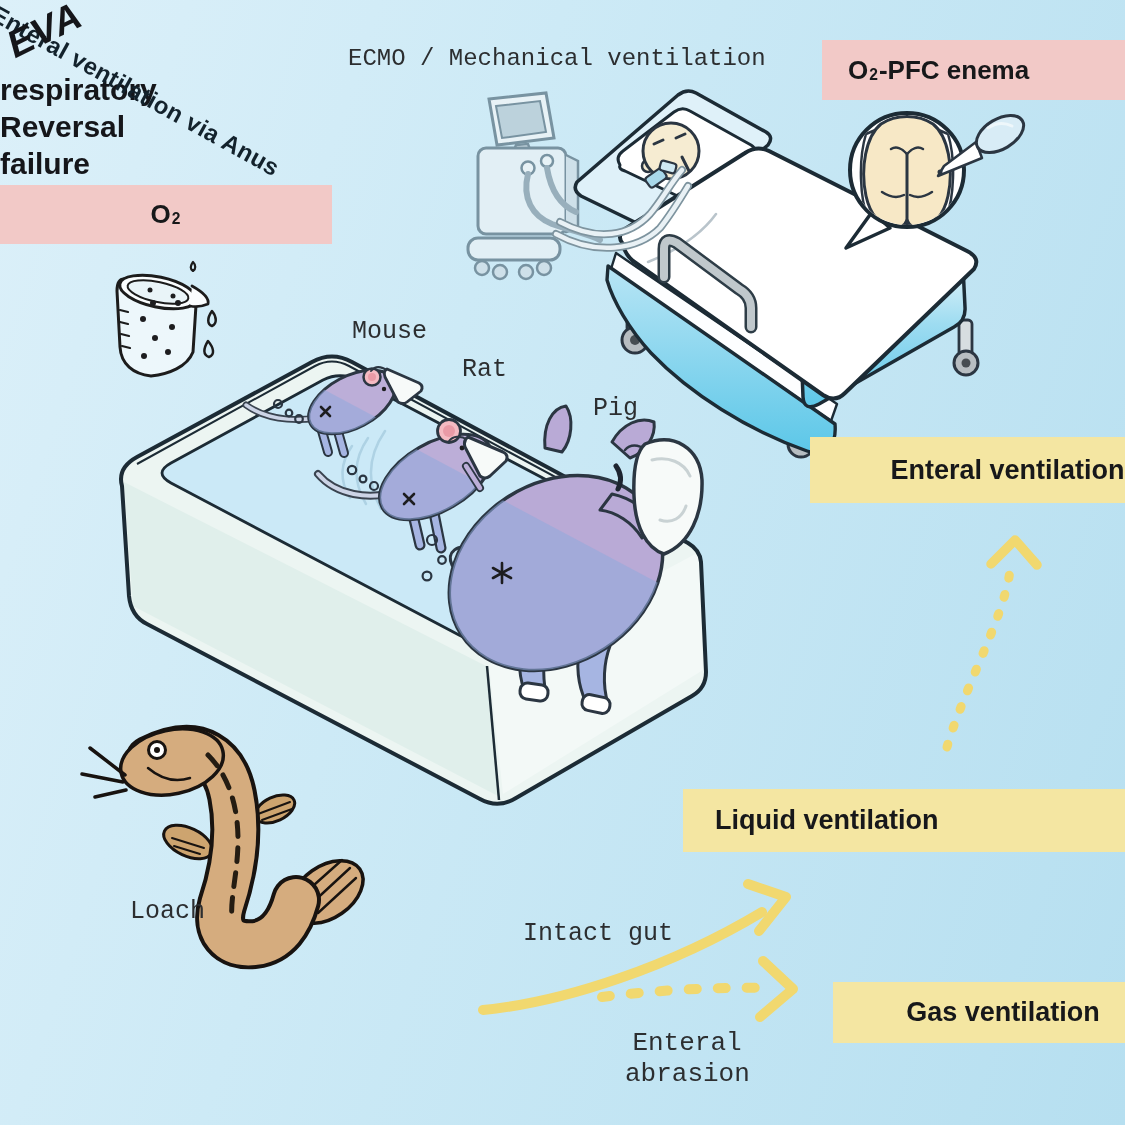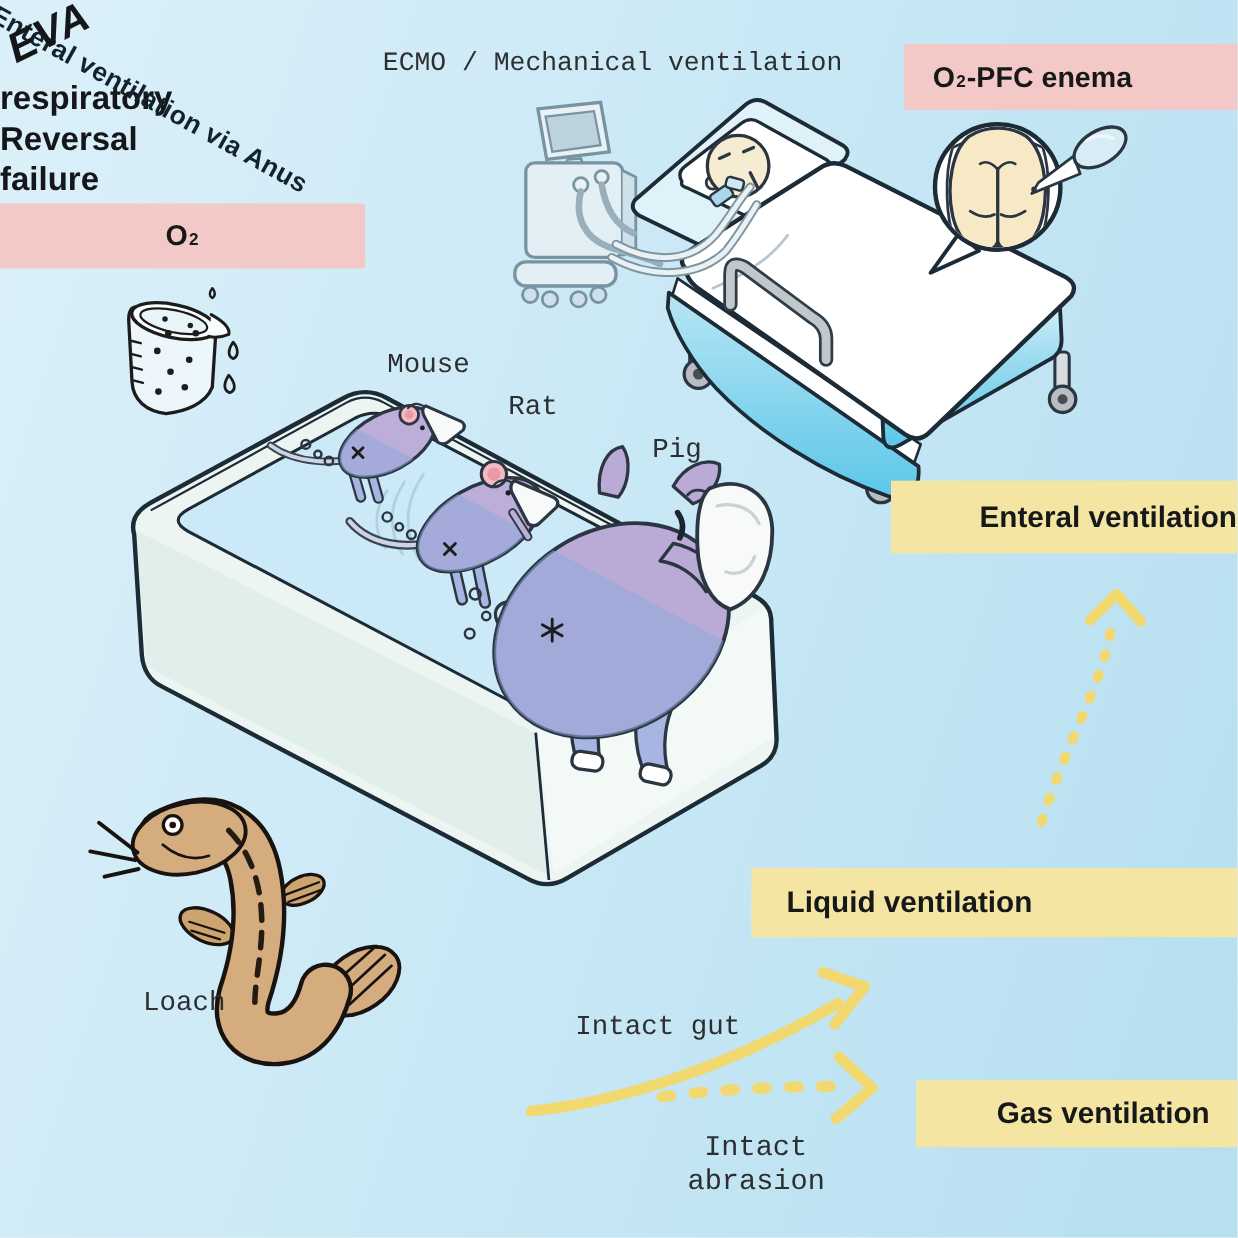--- a/index.html
+++ b/index.html
@@ -310,17 +310,17 @@
 
   <div id="reversal">
     <div>respiratory</div>
     <div>Reversal</div>
     <div>failure</div>
   </div>
 
   <div id="intact-gut" class="txt">Intact gut</div>
 
   <div id="mucosal" class="txt">
-    <div>Intact</div>
+    <div>Enteral</div>
     <div>abrasion</div>
   </div>
 
 </div>
 
 </body></html>

